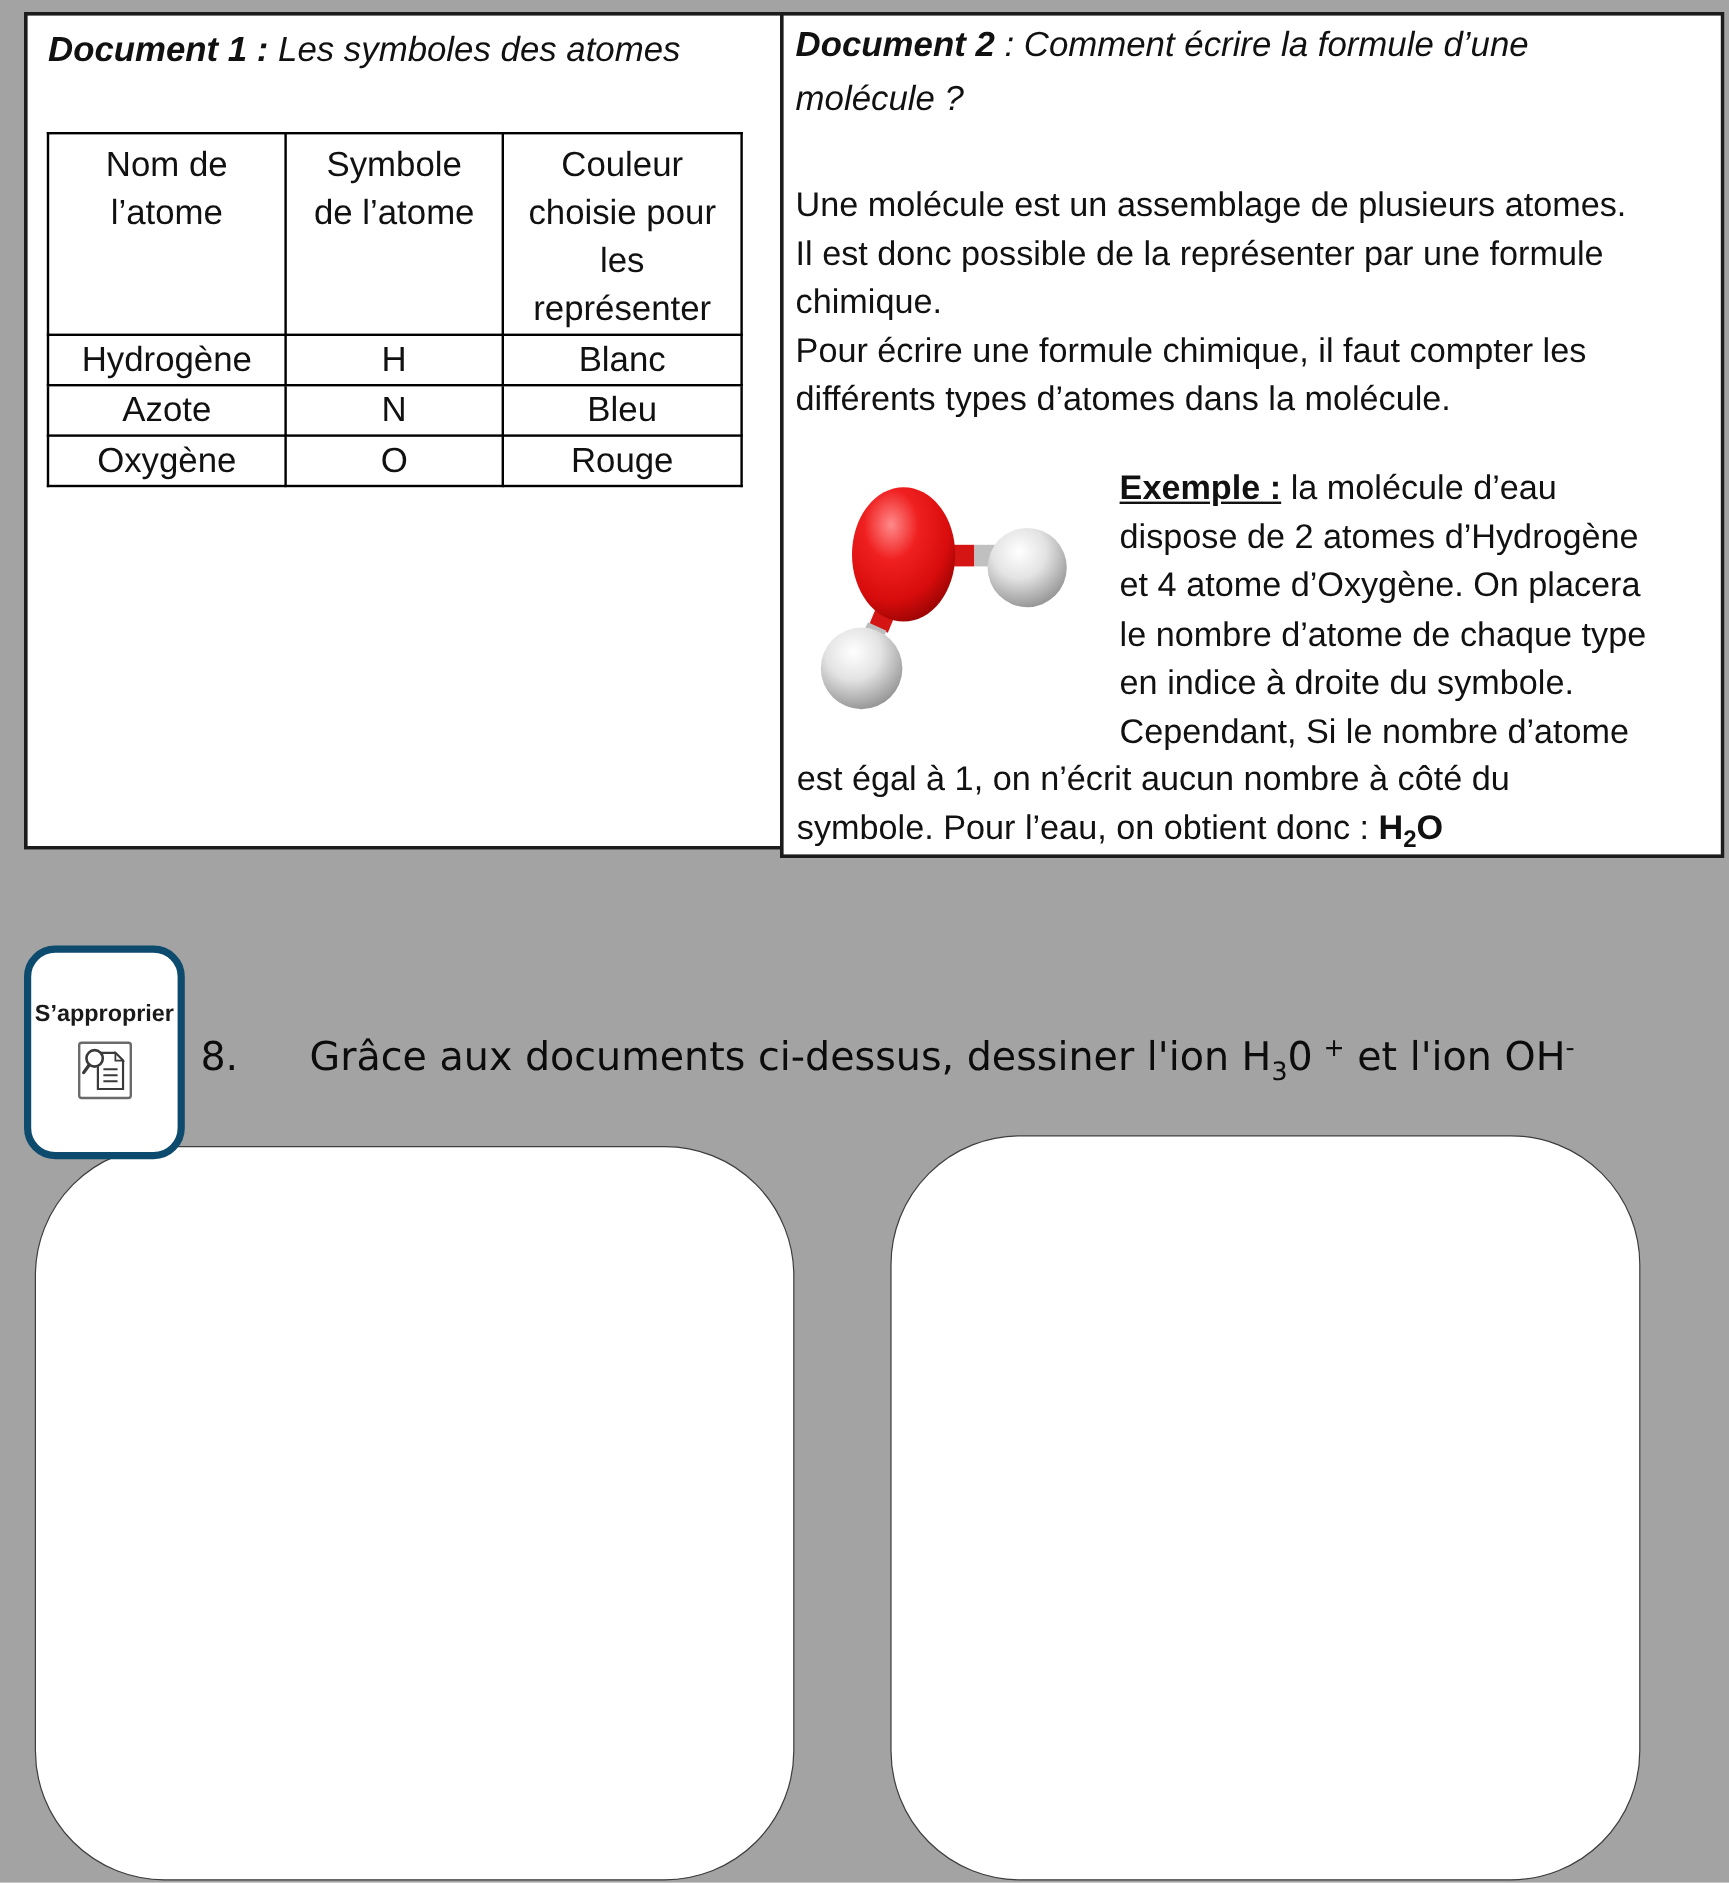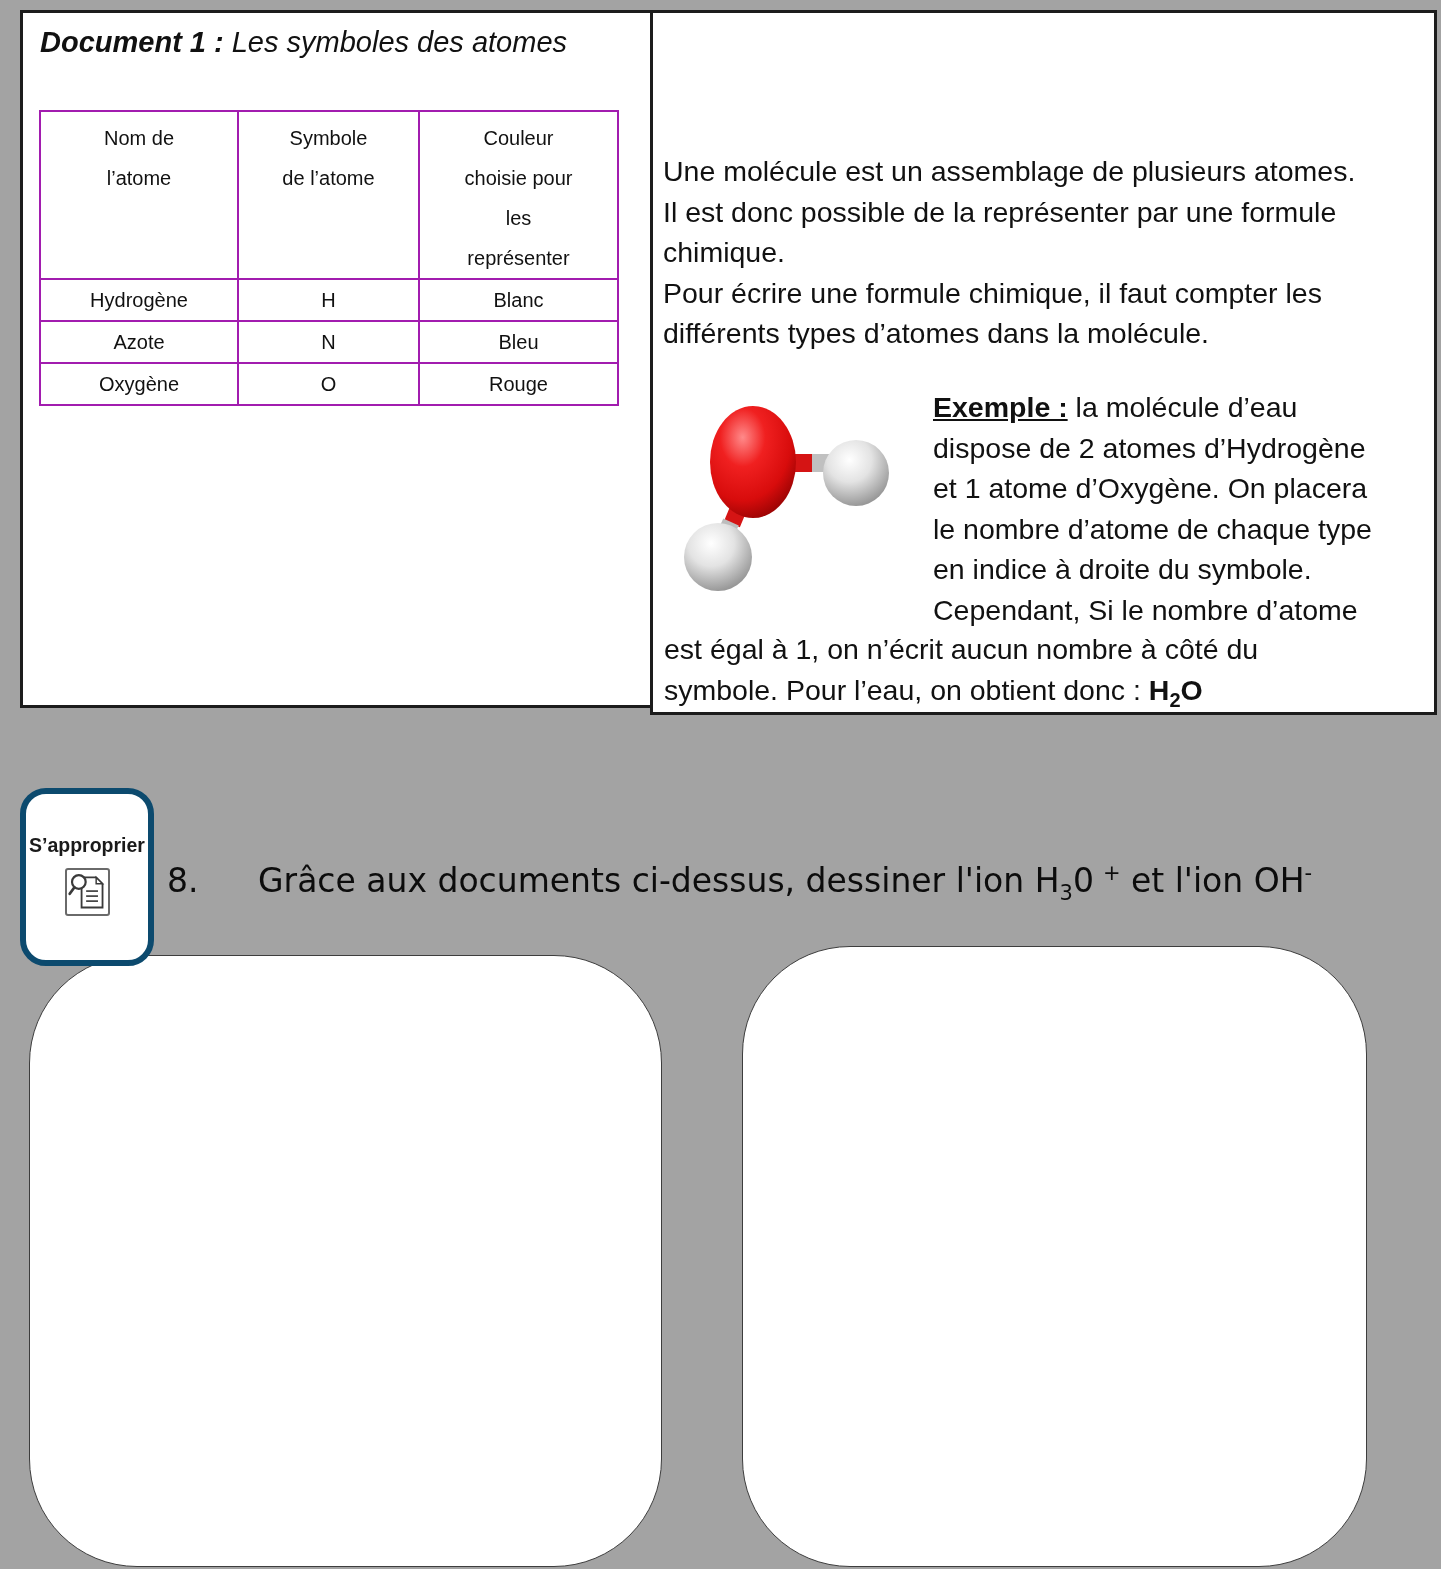--- a/index.html
+++ b/index.html
@@ -16,21 +16,21 @@
              font-style:italic;white-space:pre;line-height:45px;}
   .doc-title .lbl{font-weight:bold;font-style:italic;}
   .t1{left:40px;top:20px;}
   .t2{left:663px;top:16px;}
 
   .doc2-body{position:absolute;left:663px;top:151px;font-size:28.5px;line-height:40.5px;
              white-space:pre;}
 
   
   .atoms-table{position:absolute;left:39px;top:110px;border-collapse:collapse;table-layout:fixed;}
-  .atoms-table td,.atoms-table th{border:2px solid #a21caf;font-size:20px;font-weight:normal;
+  .atoms-table td,.atoms-table th{border:2px solid #000000;font-size:29px;font-weight:normal;
              text-align:center;padding:0;line-height:40px;}
   .atoms-table th{height:168px;vertical-align:top;padding-top:6px;white-space:pre;}
   .atoms-table td{height:41px;vertical-align:middle;}
 
   
   .exemple-a{position:absolute;left:933px;top:387px;font-size:28.5px;line-height:40.5px;white-space:pre;}
   .exemple-b{position:absolute;left:664px;top:629px;font-size:28.5px;line-height:40.5px;white-space:pre;}
   .ex-label{font-weight:bold;text-decoration:underline;}
   .formula{font-weight:bold;}
   .formula sub{font-size:20px;}
@@ -98,20 +98,22 @@
       </tr>
       <tr>
         <td>Oxygène</td>
         <td>O</td>
         <td>Rouge</td>
       </tr>
     </tbody>
   </table>
 
   <section class="cell cell-doc2"></section>
+  <h2 class="doc-title t2"><b class="lbl">Document 2</b><span> : Comment écrire la formule d’une
+molécule ?</span></h2>
 
   <div class="doc2-body">Une molécule est un assemblage de plusieurs atomes.
 Il est donc possible de la représenter par une formule
 chimique.
 Pour écrire une formule chimique, il faut compter les
 différents types d’atomes dans la molécule.</div>
 
   <svg class="molecule" width="240" height="212" viewBox="0 0 240 212">
     <defs>
       <radialGradient id="redGrad" cx="38%" cy="28%" r="75%">
@@ -134,21 +136,21 @@
       <line x1="74" y1="104" x2="64" y2="128" stroke="#d51414" stroke-width="17"></line>
       <line x1="63" y1="126" x2="51" y2="152" stroke="#bdbdbd" stroke-width="17"></line>
     </g>
     <circle cx="188" cy="77" r="33" fill="url(#grayGrad)"></circle>
     <circle cx="50" cy="161" r="34" fill="url(#grayGrad)"></circle>
     <ellipse cx="85" cy="66" rx="43" ry="56" fill="url(#redGrad)"></ellipse>
   </svg>
 
   <div class="exemple-a"><b class="ex-label">Exemple :</b><span> la molécule d’eau
 dispose de 2 atomes d’Hydrogène
-et 1 atome d’Oxygène. On placera
+et 4 atome d’Oxygène. On placera
 le nombre d’atome de chaque type
 en indice à droite du symbole.
 Cependant, Si le nombre d’atome</span></div>
   <div class="exemple-b"><span>est égal à 1, on n’écrit aucun nombre à côté du
 symbole. Pour l’eau, on obtient donc : </span><b class="formula"><span>H</span><sub>2</sub><span>O</span></b></div>
 
   <div class="appropriate-box">
     <div class="appropriate-label">S’approprier</div>
     <span class="appropriate-icon">
       <svg width="41" height="44" viewBox="0 0 45 48">

